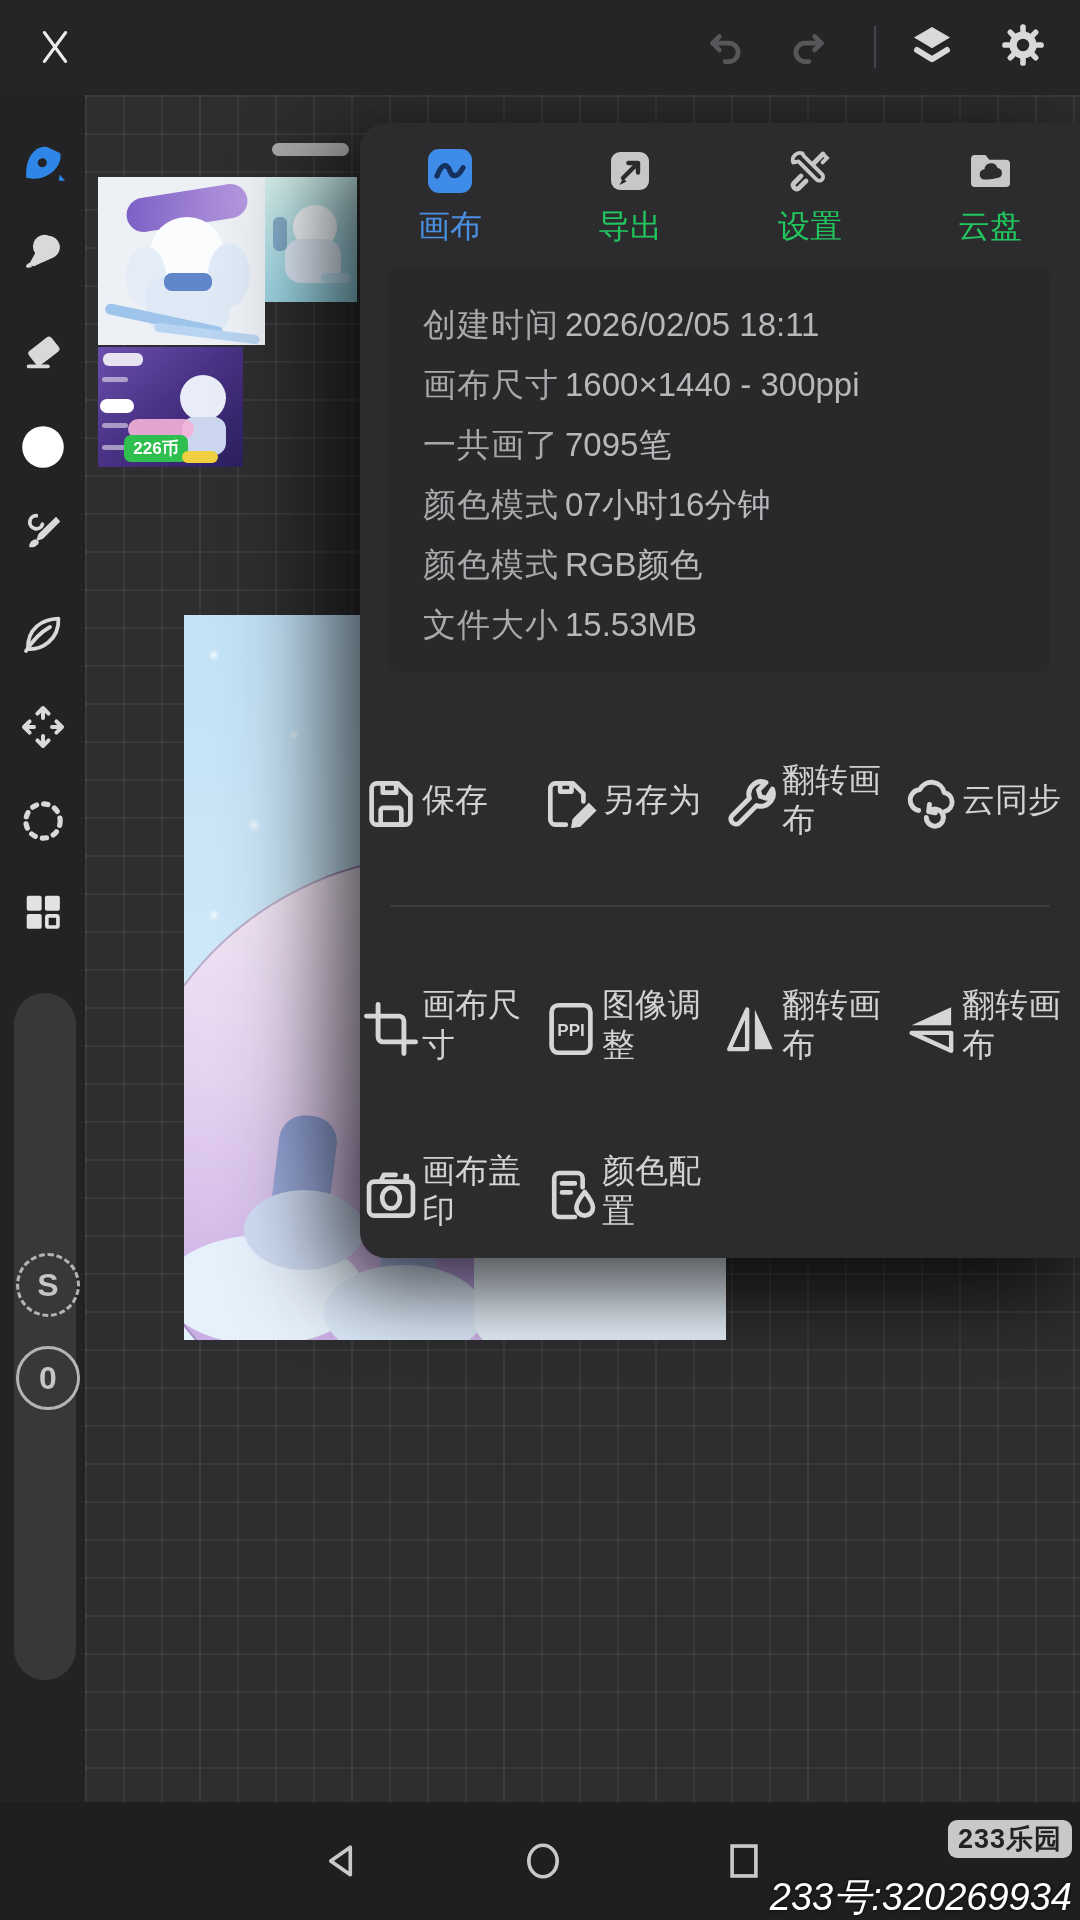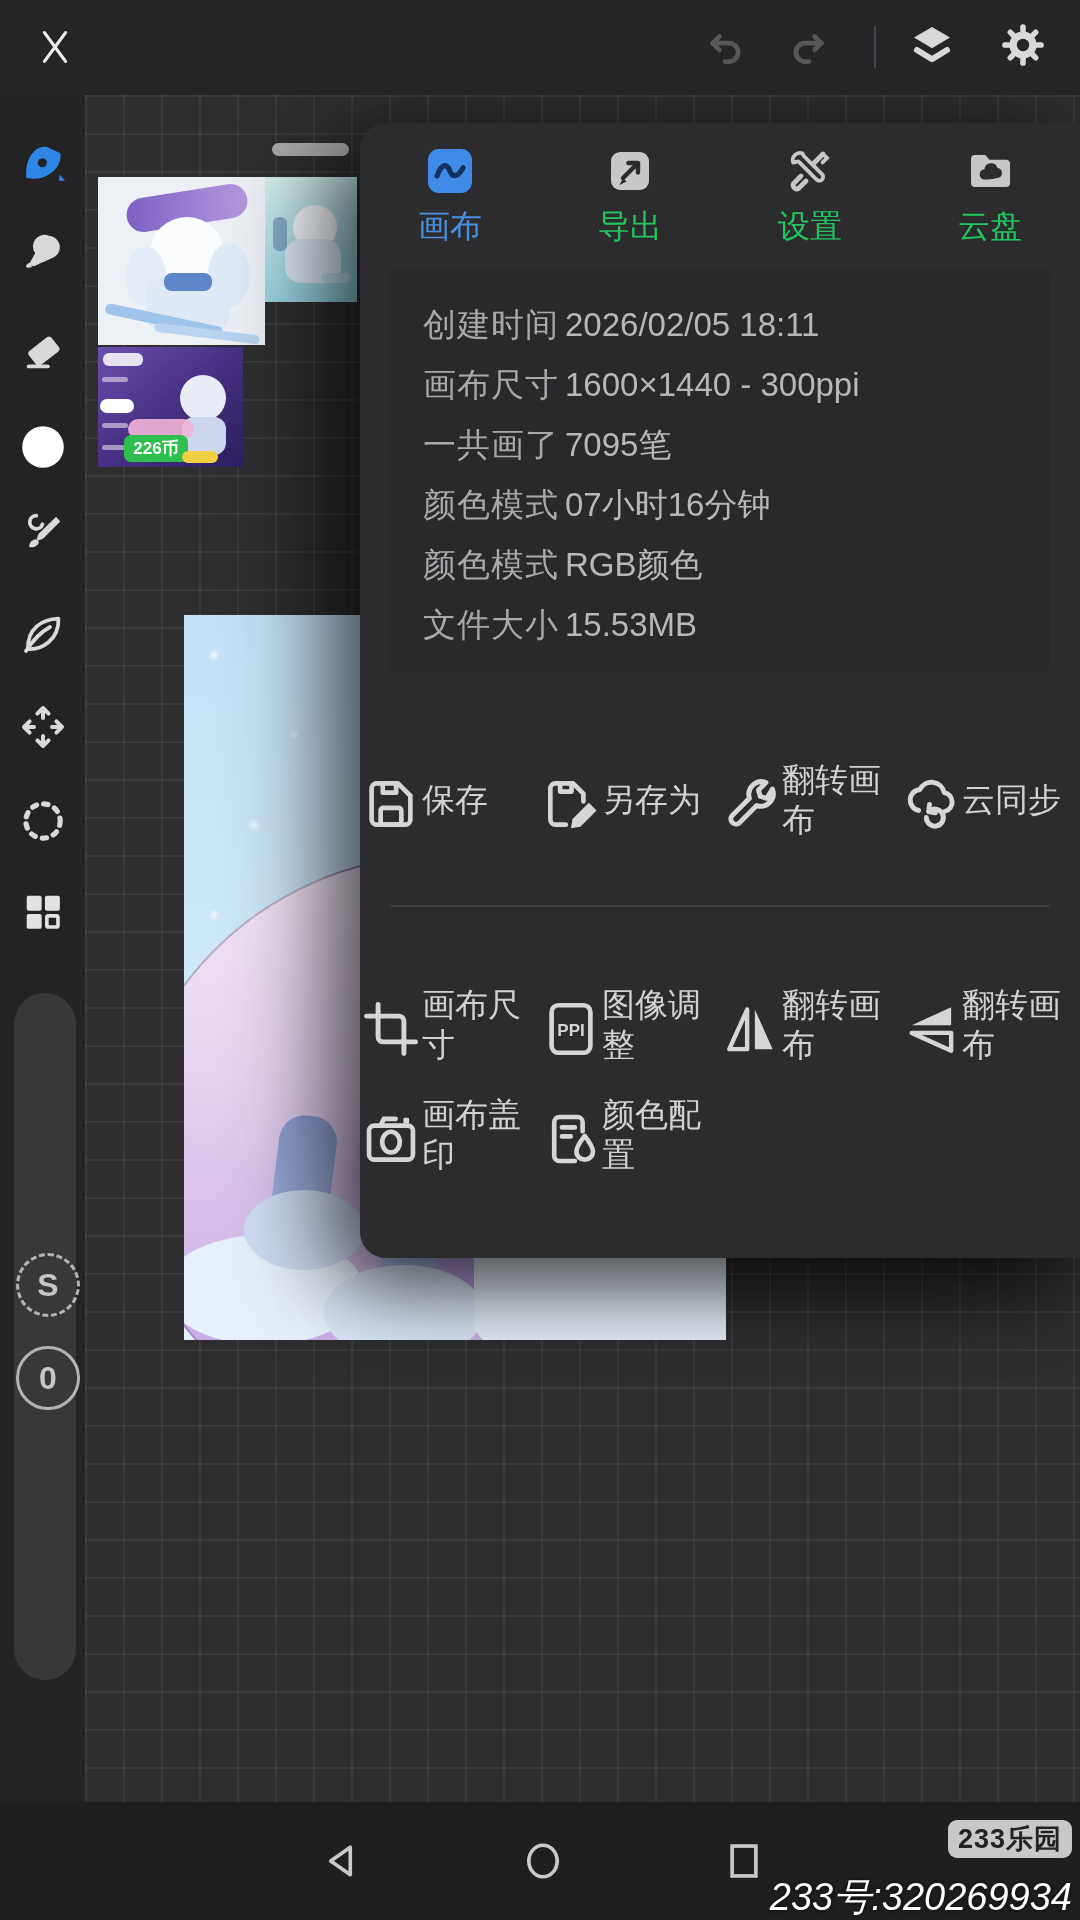--- a/index.html
+++ b/index.html
@@ -396,21 +396,21 @@
         <div class="a-icon">
             <svg width="62" height="62" viewBox="0 0 24 24">
           <path d="M4.5 10.5h15.3V3.6z" fill="#d6d6d8"></path>
           <path d="M4.5 13.5h15.3v6.9z" fill="none" stroke="#d6d6d8" stroke-width="1.7" stroke-linejoin="round"></path>
         </svg>
           </div>
         <span class="a-label">翻转画布</span>
       </div>
     </div>
 
-    <div class="abs act-row" style="top:930px;">
+    <div class="abs act-row" style="top:986px;">
       <div class="action">
         <div class="a-icon">
             <svg width="62" height="62" viewBox="0 0 24 24">
           <g stroke="#d6d6d8" stroke-width="1.8" fill="none" stroke-linecap="round" stroke-linejoin="round">
             <rect x="3.5" y="6.8" width="17" height="13.2" rx="2"></rect>
             <path d="M8 6.8l1.2-2.6h4.6"></path>
             <ellipse cx="12" cy="13.2" rx="3.4" ry="4"></ellipse>
           </g>
           <rect x="16.8" y="3.8" width="2.2" height="2.2" rx="0.5" fill="#d6d6d8"></rect>
         </svg>

